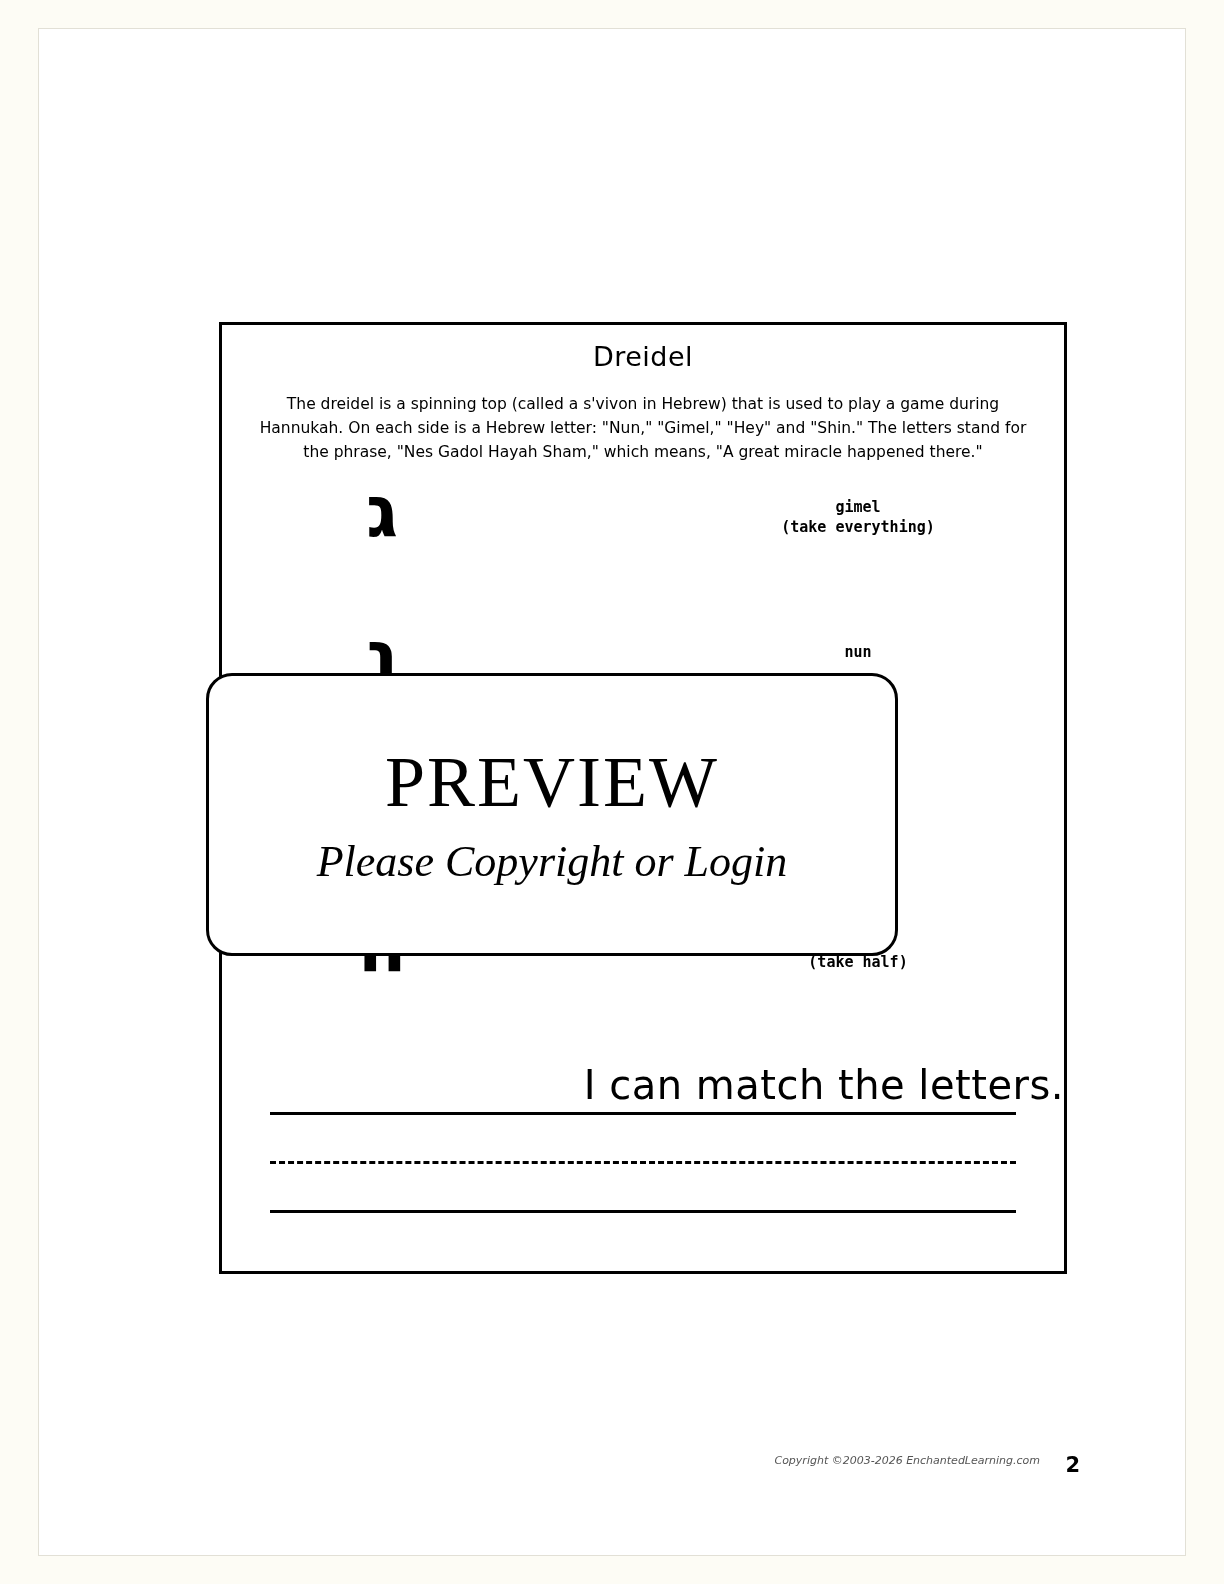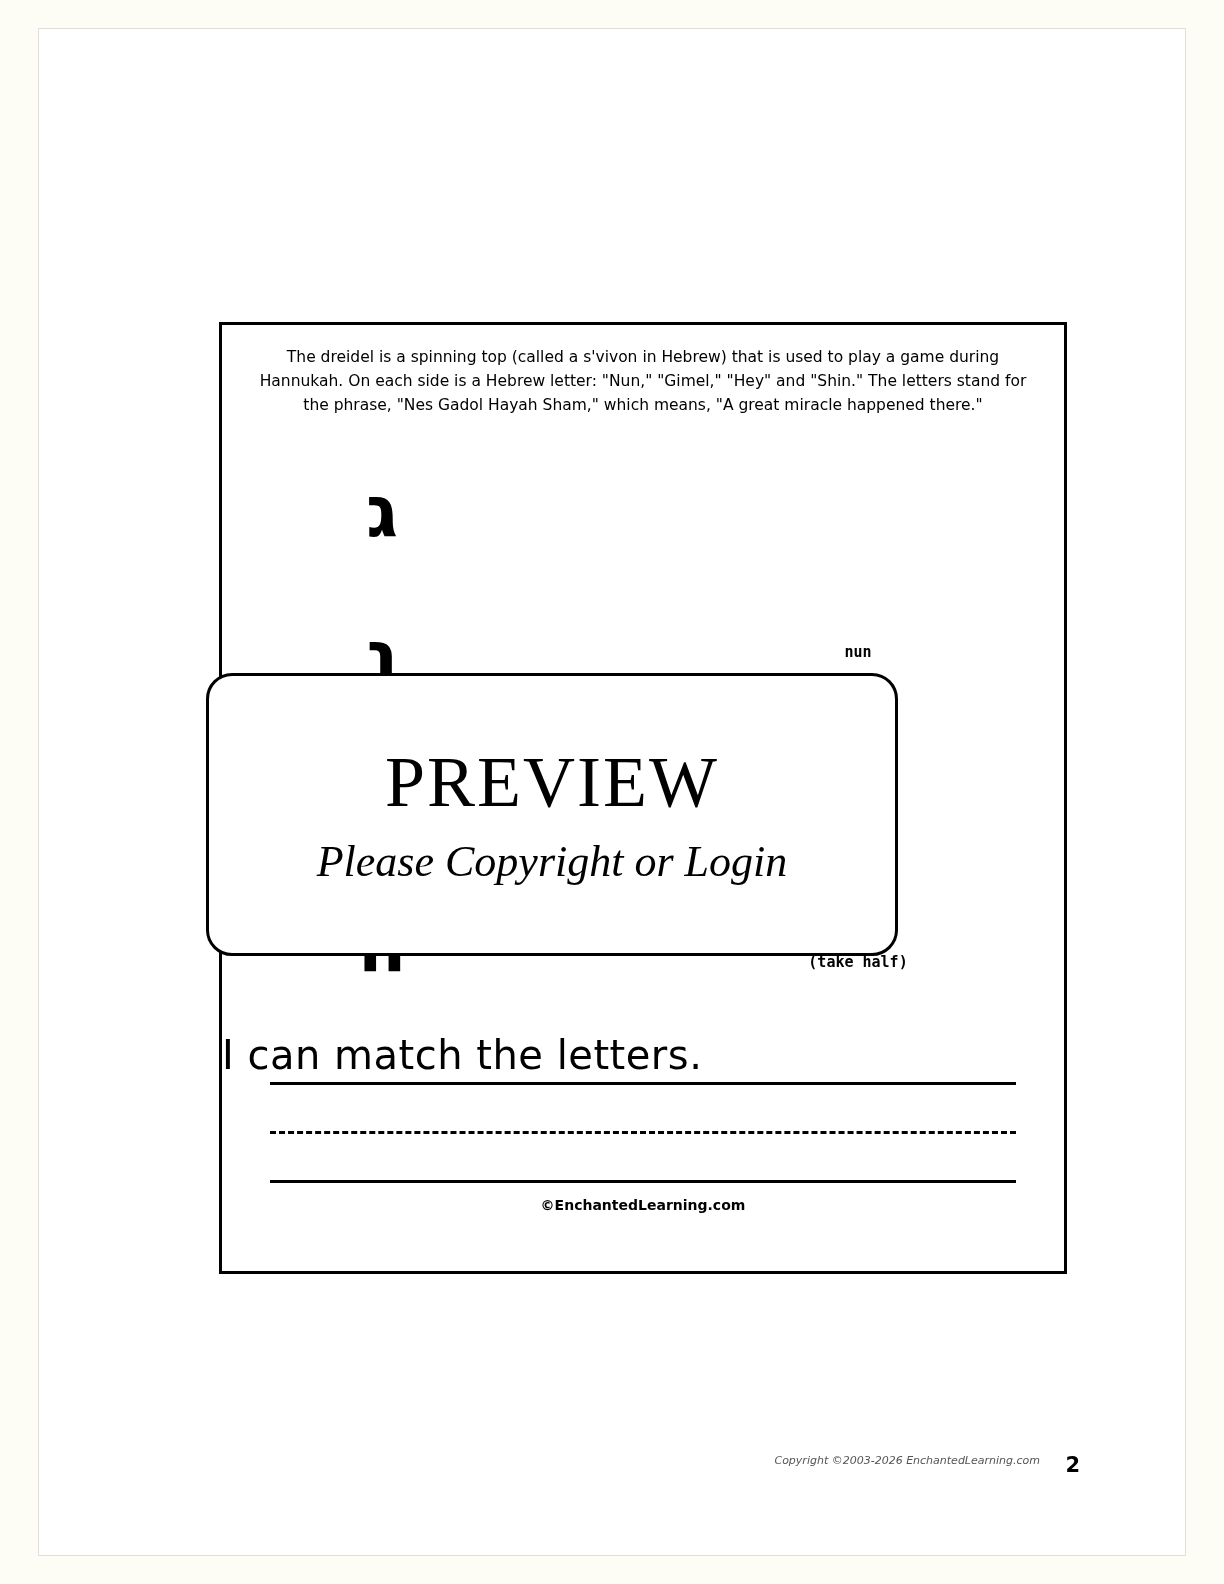--- a/index.html
+++ b/index.html
@@ -96,21 +96,21 @@
   .label .sub { display: block; }
 
   
   .practice {
     position: absolute;
     left: 0;
     right: 0;
     bottom: 58px;
   }
   .practice-text {
-    text-align: left;
+    text-align: right;
     font-family: "DejaVu Sans", sans-serif;
     font-size: 40px;
     color: #000;
     margin-bottom: 4px;
     letter-spacing: 0.5px;
   }
   .line-solid {
     margin: 0 48px;
     border-bottom: 3px solid #000;
     height: 0;
@@ -187,26 +187,31 @@
   }
 </style>
 </head>
 <body>
 
 <div id="page">
   <div class="sheet">
 
     <div class="worksheet">
 
+      <div class="title">Dreidel</div>
       <div class="intro">The dreidel is a spinning top (called a s'vivon in Hebrew) that is used to play a game during Hannukah.  On each side is a Hebrew letter:  "Nun," "Gimel," "Hey" and "Shin." The letters stand for the phrase, "Nes Gadol Hayah Sham," which means, "A great miracle happened there."</div>
 
       <div class="rows">
 
         <div class="row">
           <div class="glyph">ג</div>
+          <div class="label">
+            <span>gimel</span>
+            <span class="sub">(take everything)</span>
+          </div>
         </div>
 
         <div class="row">
           <div class="glyph">נ</div>
           <div class="label">
             <span>nun</span>
             <span class="sub"></span>
           </div>
         </div>
 
@@ -226,21 +231,20 @@
           </div>
         </div>
 
       </div>
 
       <div class="practice">
         <div class="practice-text">I can match the letters.</div>
         <div class="line-solid"></div>
         <div class="line-dashed"></div>
         <div class="line-solid2"></div>
-        <div class="credit">©EnchantedLearning.com</div>
       </div>
 
     </div>
 
     <div class="preview-box">
       <div class="preview-title">PREVIEW</div>
       <div class="preview-sub">Please Copyright or Login</div>
     </div>
 
     <div class="footer-copy">Copyright ©2003-2026 EnchantedLearning.com</div>

